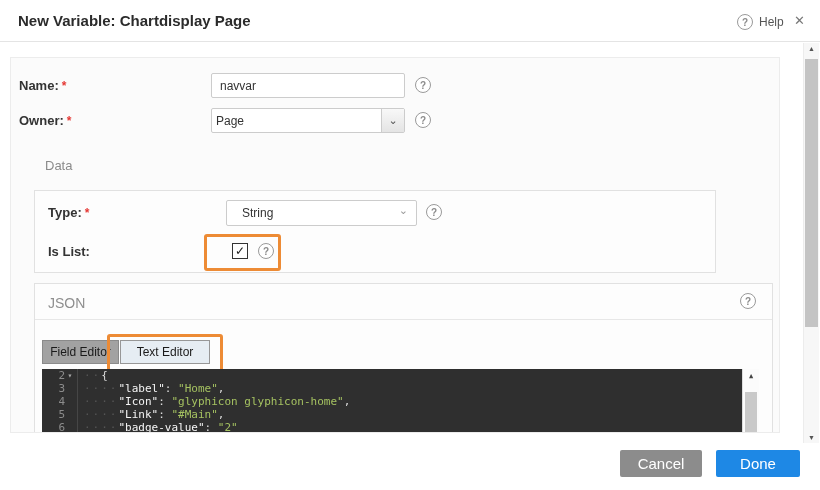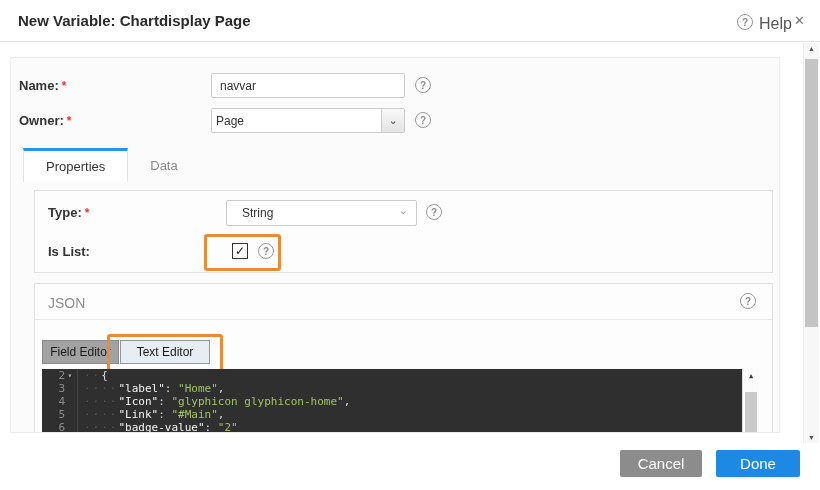--- a/index.html
+++ b/index.html
@@ -6,21 +6,21 @@
   html,body { background:#fff; }
   body { font-family:"Liberation Sans", sans-serif; color:#333; }
   .dialog { position:relative; width:820px; height:490px; background:#fff; overflow:hidden; }
 
   
   .hdr { position:absolute; left:0; top:0; width:820px; height:42px; background:#fff; border-bottom:1px solid #e4e4e4; }
   .hdr-title { position:absolute; left:18px; top:12px; font-size:15px; font-weight:bold; color:#2b2b2b; }
   .qmark { display:inline-flex; align-items:center; justify-content:center; width:16px; height:16px;
            border:1px solid #9a9a9a; border-radius:50%; color:#8c8c8c; font-size:10px; font-weight:bold; background:#fff; }
   .hdr-help-icon { position:absolute; left:737px; top:14px; }
-  .hdr-help { position:absolute; left:759px; top:15px; font-size:16px; color:#555; cursor:pointer; }
+  .hdr-help { position:absolute; left:759px; top:15px; font-size:12px; color:#555; cursor:pointer; }
   .hdr-close { position:absolute; left:794px; top:13px; font-size:13px; color:#777; cursor:pointer; }
 
   
   .content { position:absolute; left:10px; top:57px; width:770px; height:376px; background:#fbfbfb; border:1px solid #ececec; overflow:hidden; }
   .lbl { font-size:13px; font-weight:bold; color:#333; }
   .req { color:#e53935; font-size:12px; font-weight:bold; margin-left:3px; }
 
   .name-label { position:absolute; left:8px; top:20px; }
   .txt-input { position:absolute; left:200px; top:15px; width:194px; height:25px; border:1px solid #ccc; border-radius:2px;
                font-family:"Liberation Sans",sans-serif; font-size:12px; color:#333; padding:0 8px; background:#fff; }
@@ -32,21 +32,21 @@
                border-left:1px solid #ccc; display:flex; align-items:center; justify-content:center; color:#555; font-size:11px; }
   .help-pos-2 { position:absolute; left:404px; top:54px; }
 
   
   .tabs { position:absolute; left:12px; top:90px; height:34px; display:flex; }
   .tab { height:34px; padding:0 22px; display:flex; align-items:center; font-size:13px; color:#8a8a8a; cursor:pointer; }
   .tab.active { background:#fff; color:#333; border:1px solid #e2e2e2; border-bottom:none; border-top:3px solid #2196f3; }
 
   
   .panel { position:absolute; left:23px; background:#fdfdfd; border:1px solid #e1e1e1; }
-  .panel-props { top:132px; width:739px; height:83px; }
+  .panel-props { top:132px; width:682px; height:83px; }
   .type-label { position:absolute; left:13px; top:14px; }
   .type-select { position:absolute; left:191px; top:9px; width:191px; height:26px; border:1px solid #ccc; border-radius:2px;
                  background:#fff; font-size:12px; color:#333; display:flex; align-items:center; padding-left:15px; cursor:pointer; }
   .type-select .plain-arrow { position:absolute; right:8px; color:#999; font-size:11px; top:3px; }
   .help-pos-3 { position:absolute; left:391px; top:13px; }
   .islist-label { position:absolute; left:13px; top:53px; }
   .checkbox { position:absolute; left:197px; top:52px; width:16px; height:16px; border:1.5px solid #333; background:#fff;
               display:flex; align-items:center; justify-content:center; font-size:12px; color:#222; cursor:pointer; }
   .help-pos-4 { position:absolute; left:223px; top:52px; }
   .hl-box { position:absolute; border:3px solid #ed8b35; border-radius:3px; pointer-events:none; }
@@ -115,21 +115,20 @@
     <div class="owner-label lbl">
       <span>Owner:</span><span class="req">*</span>
     </div>
     <div class="selectbox">
       <span>Page</span>
       <span class="arrow-btn">⌄</span>
     </div>
     <span class="qmark help-pos-2">?</span>
 
     <div class="tabs">
-      <div class="tab active">Properties</div>
       <div class="tab">Data</div>
     </div>
 
     <div class="panel panel-props">
       <div class="type-label lbl">
         <span>Type:</span><span class="req">*</span>
       </div>
       <div class="type-select">
         <span>String</span>
         <span class="plain-arrow">⌄</span>

